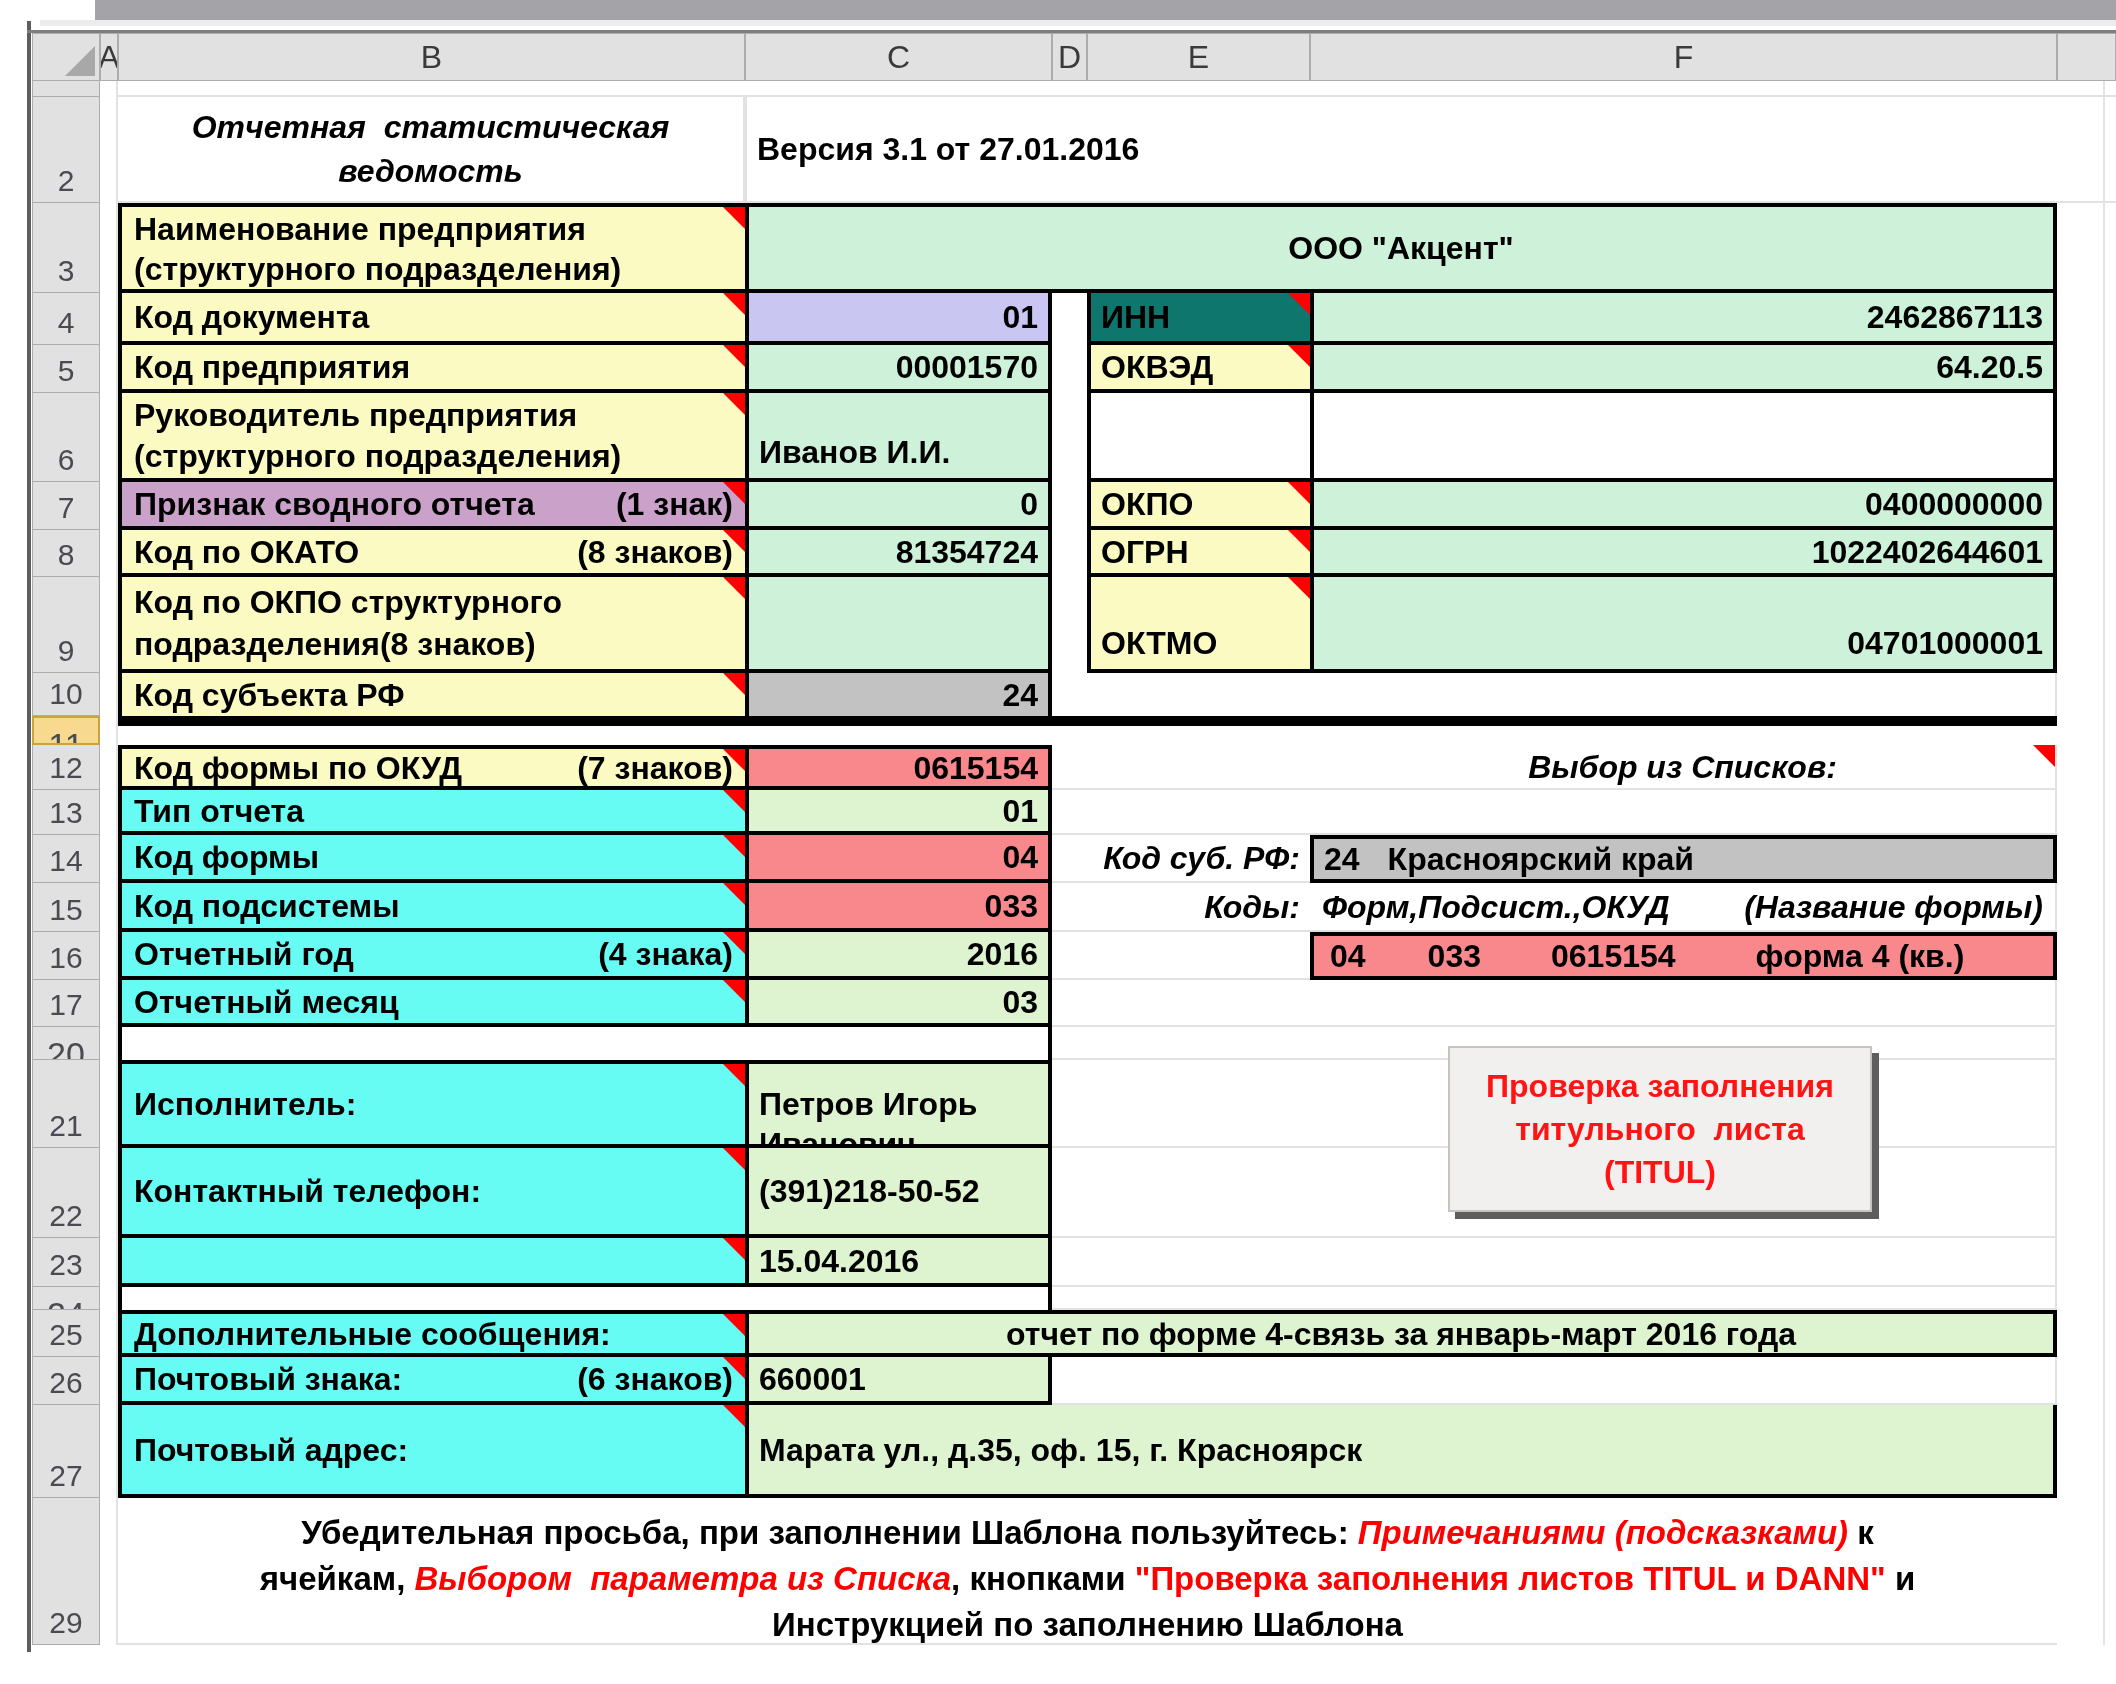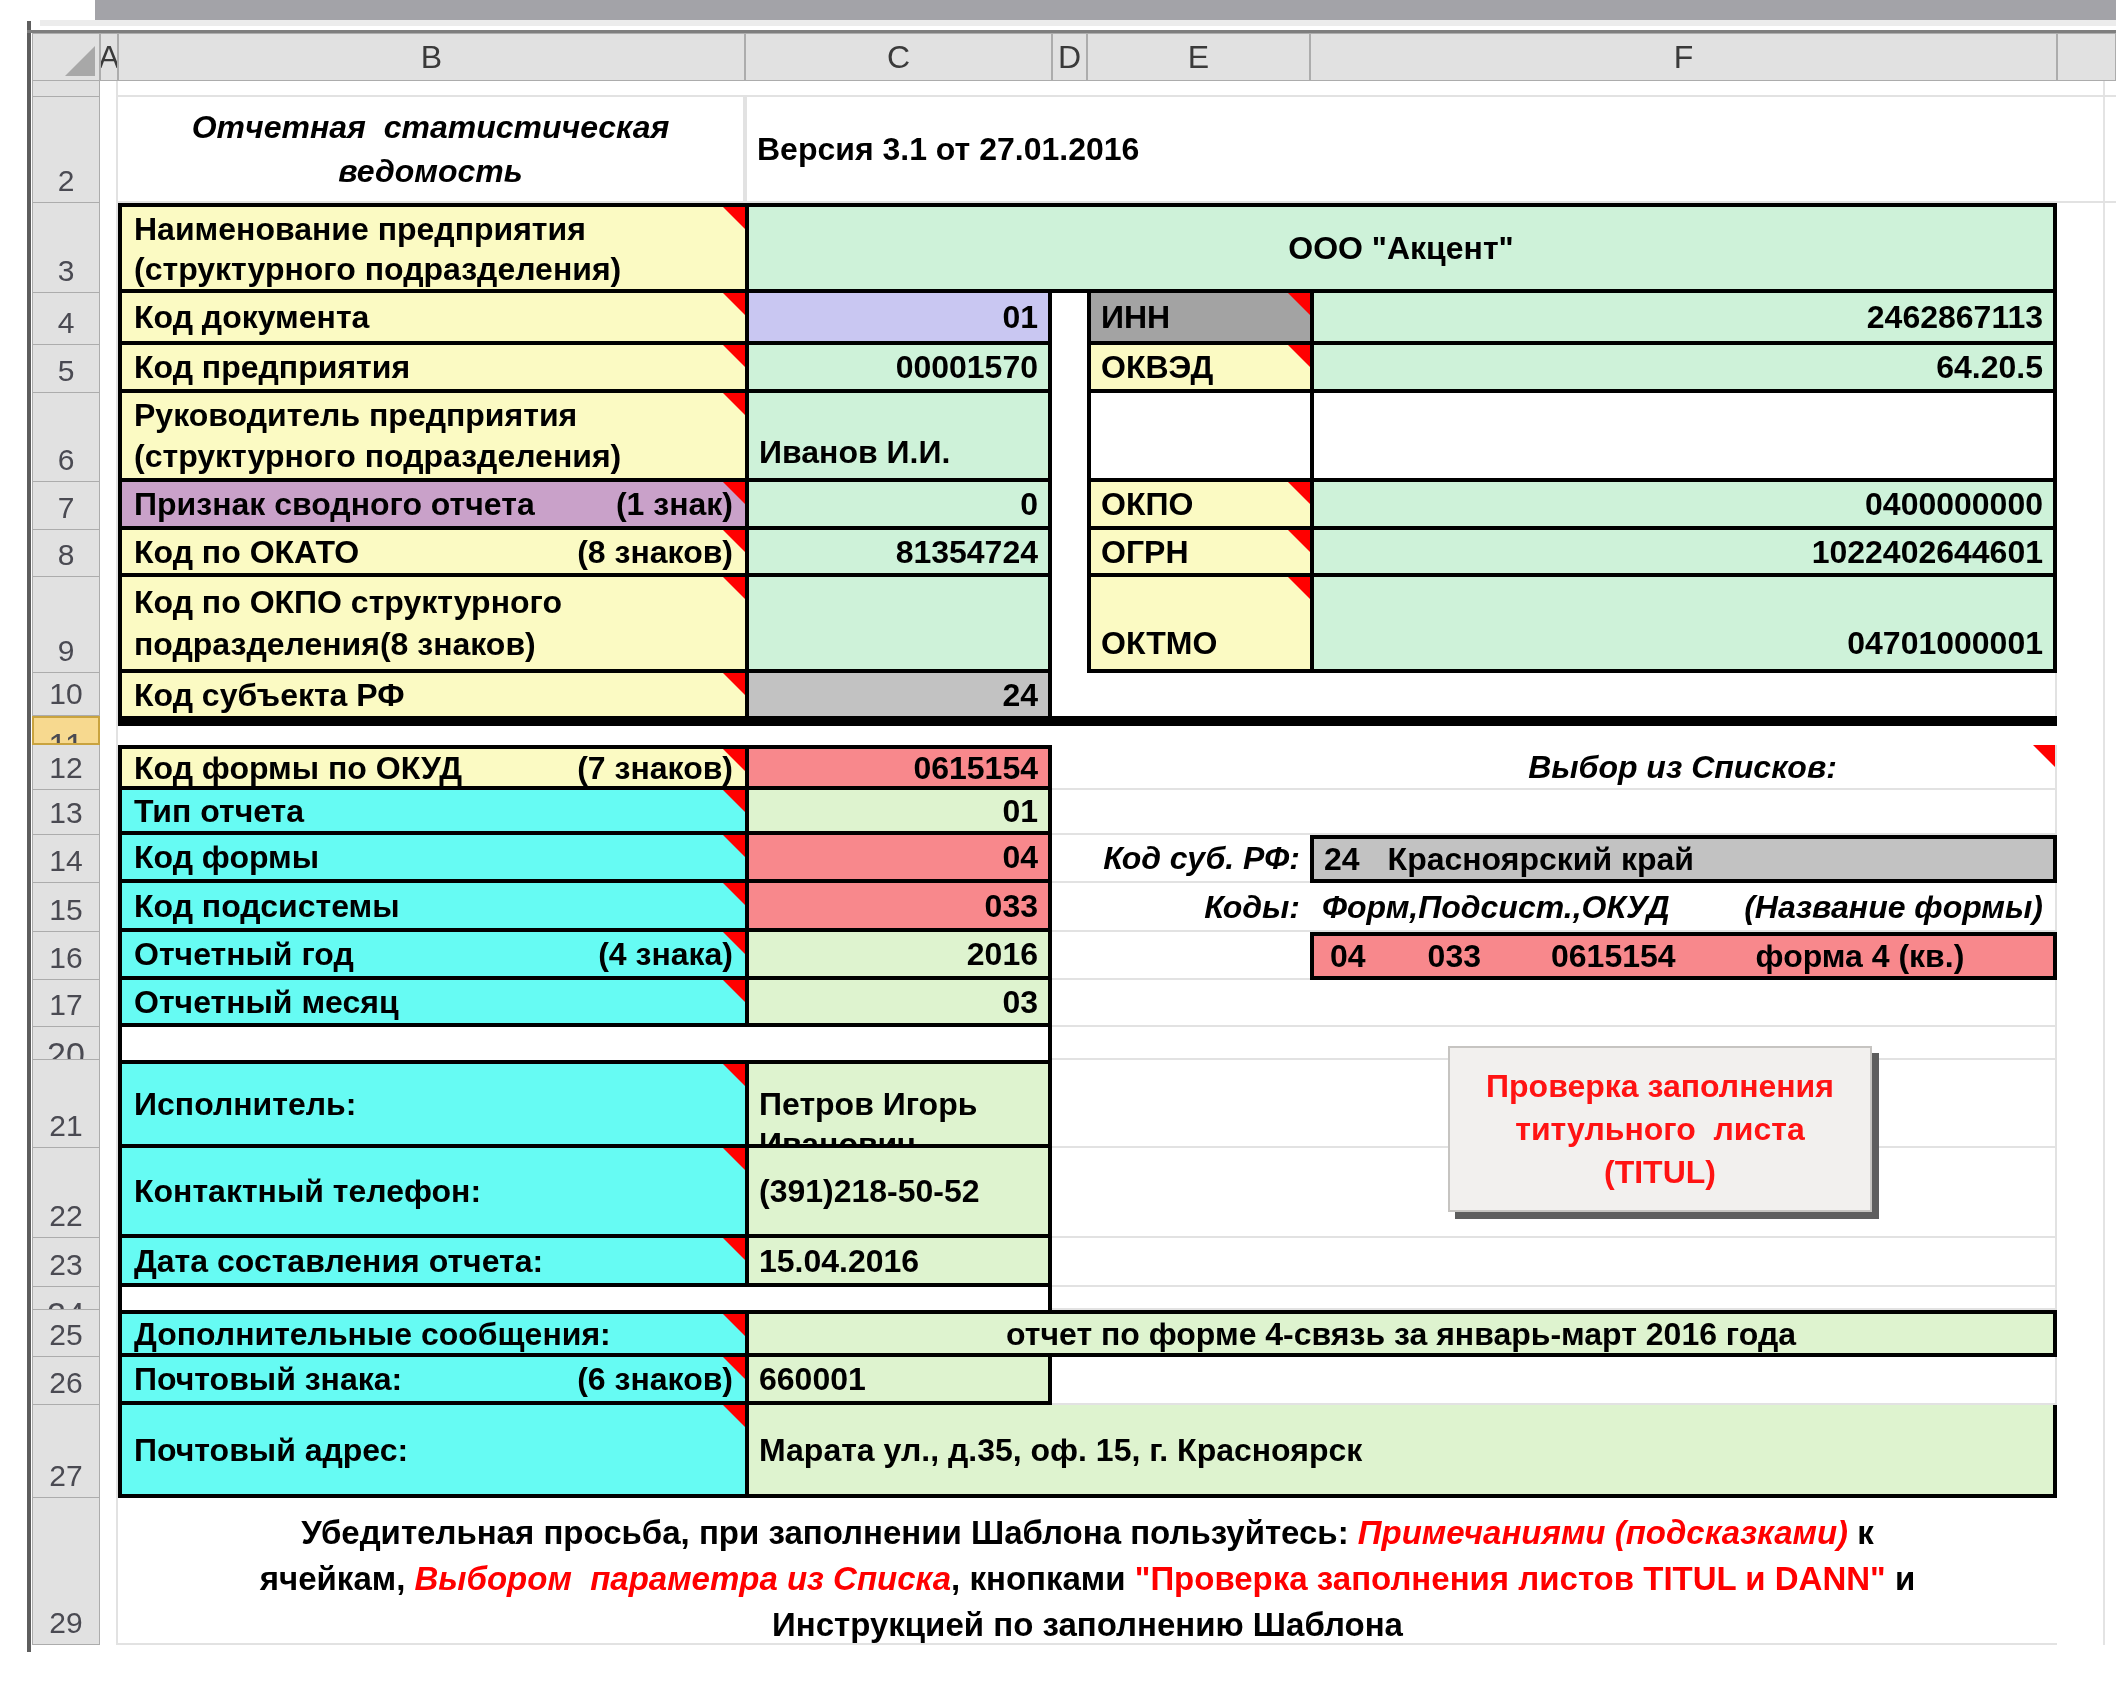--- a/index.html
+++ b/index.html
@@ -18,21 +18,21 @@
   .rh{background:#E1E1E1;border:1px solid #ACACAC;border-top:none;display:flex;align-items:flex-end;justify-content:center;
       padding-bottom:4px;font-weight:normal;font-size:30px;color:#4A4A52;box-sizing:border-box;position:relative;overflow:hidden;}
   .rh-clip{align-items:flex-start;padding-bottom:0;}
   .rh-clip span{margin-top:8px;font-size:34px;}
   .rh-o{background:#F7D98F;border:2px solid #C9A33F;}
   .corner-tri{position:absolute;right:4px;bottom:4px;width:0;height:0;
       border-left:30px solid transparent;border-bottom:30px solid #A8A8A8;}
   .bT{border-top:4px solid #000;} .bB{border-bottom:4px solid #000;}
   .bL{border-left:4px solid #000;} .bR{border-right:4px solid #000;}
   .gB{border-bottom:2px solid #E2E2E2;} .gR{border-right:2px solid #E2E2E2;} .gL{border-left:2px solid #E2E2E2;}
-  .yellow{background:#FBFAC3;} .byellow{background:#a3a3a3;} .mint{background:#CEF2D9;}
+  .yellow{background:#FBFAC3;} .byellow{background:#0f766e;} .mint{background:#CEF2D9;}
   .lgreen{background:#DEF3CF;} .lav{background:#C9C7F2;} .mauve{background:#C9A1C9;}
   .grayc{background:#C2C2C2;} .cyan{background:#66FBF3;} .salmon{background:#F8888C;}
   .band{border-top:10px solid #000;}
   .lbl{display:flex;align-items:center;justify-content:space-between;padding:0 12px 0 12px;gap:8px;}
   .lbl span{white-space:nowrap;}
   .lbl2{display:flex;flex-direction:column;justify-content:space-evenly;padding:2px 12px 2px 12px;}
   .lbl2 .l2{display:flex;}
   .valR{display:flex;align-items:center;justify-content:flex-end;padding-right:10px;}
   .valL{display:flex;align-items:center;justify-content:flex-start;padding-left:10px;}
   .bot{align-items:flex-end;padding-bottom:6px;}
@@ -385,21 +385,20 @@
       <i class="tri"></i>
       <span>Контактный телефон:</span>
     </div>
     <div class="c lgreen bL bR bB valL" style="grid-area:21/4/22/5">
         <span>(391)218-50-52</span>
       </div>
     <div class="c gB gR" style="grid-area:21/5/22/8"></div>
 
     <div class="c cyan bL bB lbl" style="grid-area:22/3/23/4">
       <i class="tri"></i>
-      <span>Дата составления отчета:</span>
     </div>
     <div class="c lgreen bL bR bB valL" style="grid-area:22/4/23/5">
         <span>15.04.2016</span>
       </div>
     <div class="c gB gR" style="grid-area:22/5/23/8"></div>
 
     <div class="c bL bR" style="grid-area:23/3/24/5"></div>
     <div class="c gB gR" style="grid-area:23/5/24/8"></div>
 
     <div class="c cyan bT bL bB lbl" style="grid-area:24/3/25/4">

